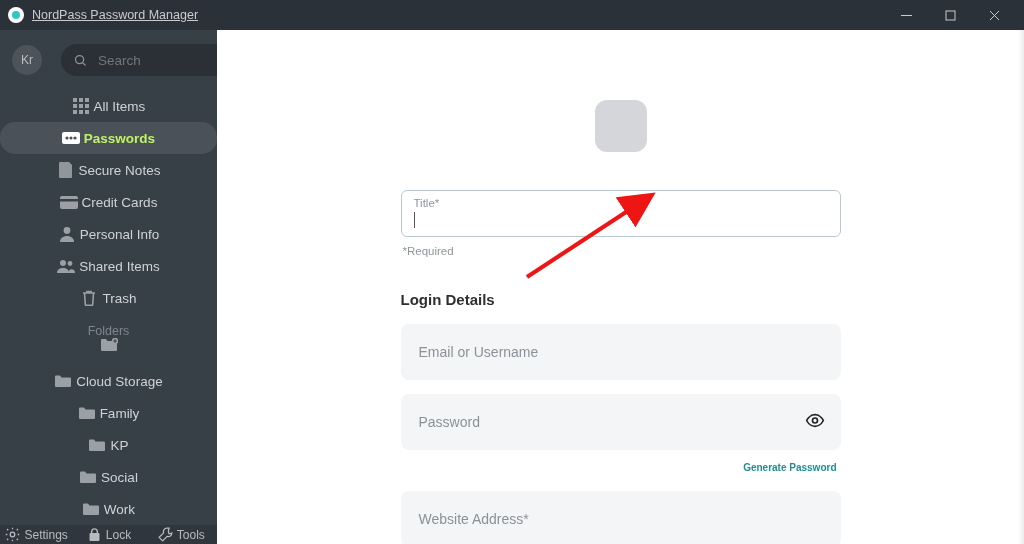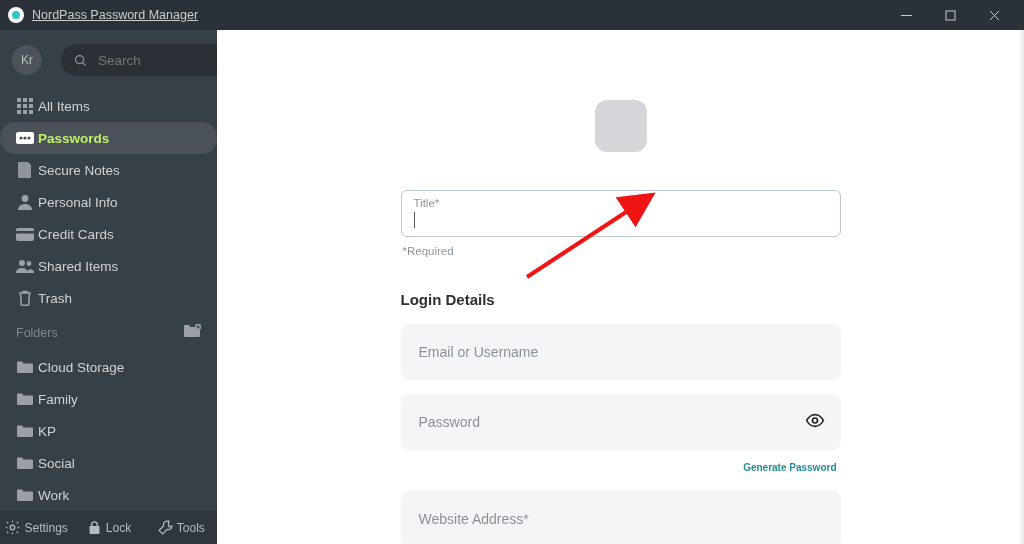--- a/index.html
+++ b/index.html
@@ -56,28 +56,28 @@
     flex:1;height:32px;background:#2a3036;border-radius:16px;display:flex;align-items:center;
     padding:0 12px;color:#8d9296;
   }
   .search svg{width:15px;height:15px;margin-right:8px;flex:none;}
   .search input{
     background:transparent;border:none;outline:none;color:#cfd3d6;flex:1;font-size:13.5px;
   }
   .nav{padding-top:4px;}
   .nav-item{
     display:flex;align-items:center;height:32px;padding:0 16px;gap:4px;
-    color:var(--text-sidebar);font-size:13.5px;cursor:pointer;
+    color:var(--text-sidebar);font-size:13.5px;cursor:pointer;justify-content:center;
   }
   .nav-item.active{background:var(--sidebar-hover);color:#bef264;font-weight:700;border-radius:15px;}
   .nav-item .ic{width:18px;display:flex;justify-content:center;color:#9aa0a5;}
   .nav-item.active .ic{color:#fff;}
   .folders-head{
     display:flex;align-items:center;justify-content:space-between;
-    padding:10px 16px 6px 16px;color:#7f868c;font-size:12.5px;
+    padding:10px 16px 6px 16px;color:#7f868c;font-size:12.5px;flex-direction:column;
   }
   .sidebar-bottom{
     margin-top:auto;height:56px;background:var(--sidebar-dark);
     display:flex;align-items:stretch;
   }
   .bottom-btn{
     flex:1;display:flex;flex-direction:row;align-items:center;justify-content:center;
     color:#b6bbbf;font-size:12px;gap:3px;
   }
   .bottom-btn svg{width:17px;height:17px;}
@@ -202,35 +202,35 @@
         <div class="nav-item">
           <span class="ic">
               <svg width="14" height="16" viewBox="0 0 14 16" fill="currentColor">
                 <path d="M1 0h9l3 3v12a1 1 0 0 1-1 1H1a1 1 0 0 1-1-1V1a1 1 0 0 1 1-1z" opacity=".9"></path>
               </svg>
             </span>
           <span>Secure Notes</span>
         </div>
         <div class="nav-item">
           <span class="ic">
+              <svg width="18" height="13" viewBox="0 0 18 13" fill="currentColor">
+                <rect width="18" height="13" rx="2"></rect>
+                <rect y="3" width="18" height="2.5" fill="#373f47"></rect>
+              </svg>
+            </span>
+          <span>Credit Cards</span>
+        </div>
+        <div class="nav-item">
+          <span class="ic">
               <svg width="14" height="16" viewBox="0 0 14 16" fill="currentColor">
                 <circle cx="7" cy="4.5" r="3.4"></circle>
                 <path d="M0 16c0-3.8 3.1-6 7-6s7 2.2 7 6H0z"></path>
               </svg>
             </span>
           <span>Personal Info</span>
-        </div>
-        <div class="nav-item">
-          <span class="ic">
-              <svg width="18" height="13" viewBox="0 0 18 13" fill="currentColor">
-                <rect width="18" height="13" rx="2"></rect>
-                <rect y="3" width="18" height="2.5" fill="#373f47"></rect>
-              </svg>
-            </span>
-          <span>Credit Cards</span>
         </div>
         <div class="nav-item">
           <span class="ic">
               <svg width="18" height="14" viewBox="0 0 18 14" fill="currentColor">
                 <circle cx="6" cy="4" r="3"></circle>
                 <circle cx="13" cy="4.5" r="2.4"></circle>
                 <path d="M0 14c0-3.2 2.7-5 6-5s6 1.8 6 5H0z"></path>
                 <path d="M11 14c.2-2.4 1.8-3.8 3.8-3.8 1.7 0 3.2 1.2 3.2 3.8h-7z"></path>
               </svg>
             </span>

